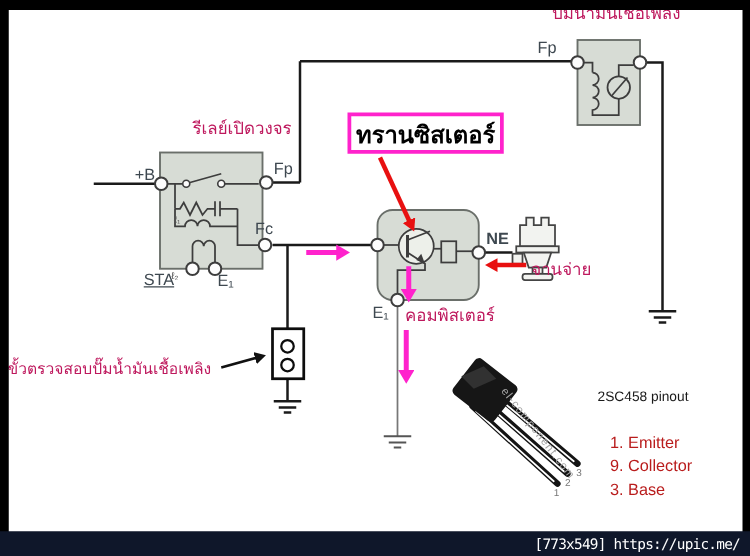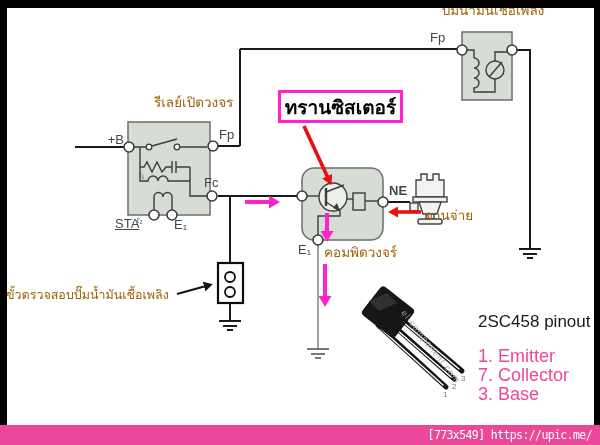--- a/index.html
+++ b/index.html
@@ -9,37 +9,37 @@
   }
   .edge{position:absolute;background:#000;}
   .edge.top{left:0;top:0;width:600px;height:8px;}
   .edge.left{left:0;top:0;width:7px;height:445px;}
   .edge.right{right:0;top:0;width:6px;height:445px;}
   svg.diagram{position:absolute;left:0;top:0;}
   .lbl{
     position:absolute;white-space:nowrap;color:#3e4850;
     font-size:13px;line-height:1.15;
   }
-  .lbl.thai{font-size:13.5px;color:#a16207;}
+  .lbl.thai{font-size:13.5px;color:#be185d;}
   .lbl.small{font-size:12.5px;}
   .lbl.coil{font-size:8px;color:#555;}
   .callout{
     position:absolute;left:278px;top:90px;width:125px;height:33px;
     background:#ffffff;border:3px solid #ff22cc;box-sizing:border-box;
     display:flex;align-items:center;justify-content:center;
     font-size:19px;font-weight:bold;color:#000;
   }
-  .pinout-title{position:absolute;left:478px;top:312px;font-size:17px;color:#1a1a1a;}
-  .pin-row{position:absolute;left:478px;font-size:18px;color:#ec4899;}
+  .pinout-title{position:absolute;left:478px;top:312px;font-size:11px;color:#1a1a1a;}
+  .pin-row{position:absolute;left:488px;font-size:13px;color:#b91c1c;}
   .watermark{
     position:absolute;left:407px;top:308px;font-size:9px;color:#a3a3a3;
     letter-spacing:1px;transform:rotate(52deg);transform-origin:0 0;white-space:nowrap;
   }
   .footer-bar{
-    position:absolute;left:0;top:425px;width:600px;height:20px;background:#ec4899;
+    position:absolute;left:0;top:425px;width:600px;height:20px;background:#0f172a;
     display:flex;align-items:center;justify-content:flex-end;
   }
   .footer-bar span{
     color:#ffffff;font-family:"DejaVu Sans Mono",monospace;
     font-size:11.5px;letter-spacing:-0.6px;padding-right:8px;
   }
 </style>
 </head>
 <body>
 
@@ -196,31 +196,31 @@
   <div class="lbl" style="left:204px;top:176px;">Fc</div>
   <div class="lbl" style="left:115px;top:217px;text-decoration:underline;">STA</div>
   <div class="lbl" style="left:174px;top:218px;">E₁</div>
   <div class="lbl coil" style="left:139px;top:171px;">ℓ₁</div>
   <div class="lbl coil" style="left:137px;top:196px;margin-top:20px;">ℓ₂</div>
 
   <div class="lbl" style="left:430px;top:31px;">Fp</div>
   <div class="lbl" style="left:389px;top:184px;font-weight:bold;">NE</div>
   <div class="lbl" style="left:298px;top:243px;">E₁</div>
 
-  <div class="lbl thai" style="left:324px;top:245px;">คอมพิดวงจร์</div>
+  <div class="lbl thai" style="left:324px;top:245px;">คอมพิสเตอร์</div>
   <div class="lbl thai" style="left:425px;top:208px;">จานจ่าย</div>
   <div class="lbl small thai" style="left:6px;top:288px;">ขั้วตรวจสอบปั๊มน้ำมันเชื้อเพลิง</div>
 
   <div class="callout">
     <span>ทรานซิสเตอร์</span>
   </div>
 
   <div class="pinout-title">2SC458 pinout</div>
   <div class="pin-row" style="top:346px;">1. Emitter</div>
-  <div class="pin-row" style="top:365px;">7. Collector</div>
+  <div class="pin-row" style="top:365px;">9. Collector</div>
   <div class="pin-row" style="top:384px;">3. Base</div>
   <div class="watermark">el-component.com</div>
 
   <div class="edge top"></div>
   <div class="edge left"></div>
   <div class="edge right"></div>
 
   <div class="footer-bar">
     <span>[773x549] https://upic.me/</span>
   </div>

